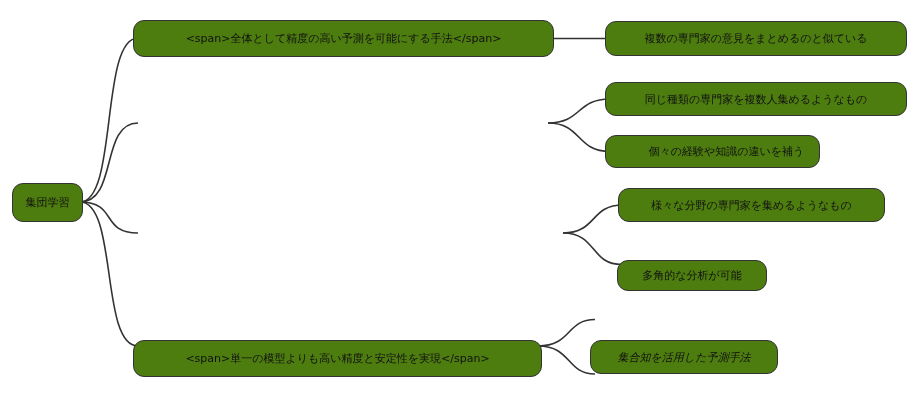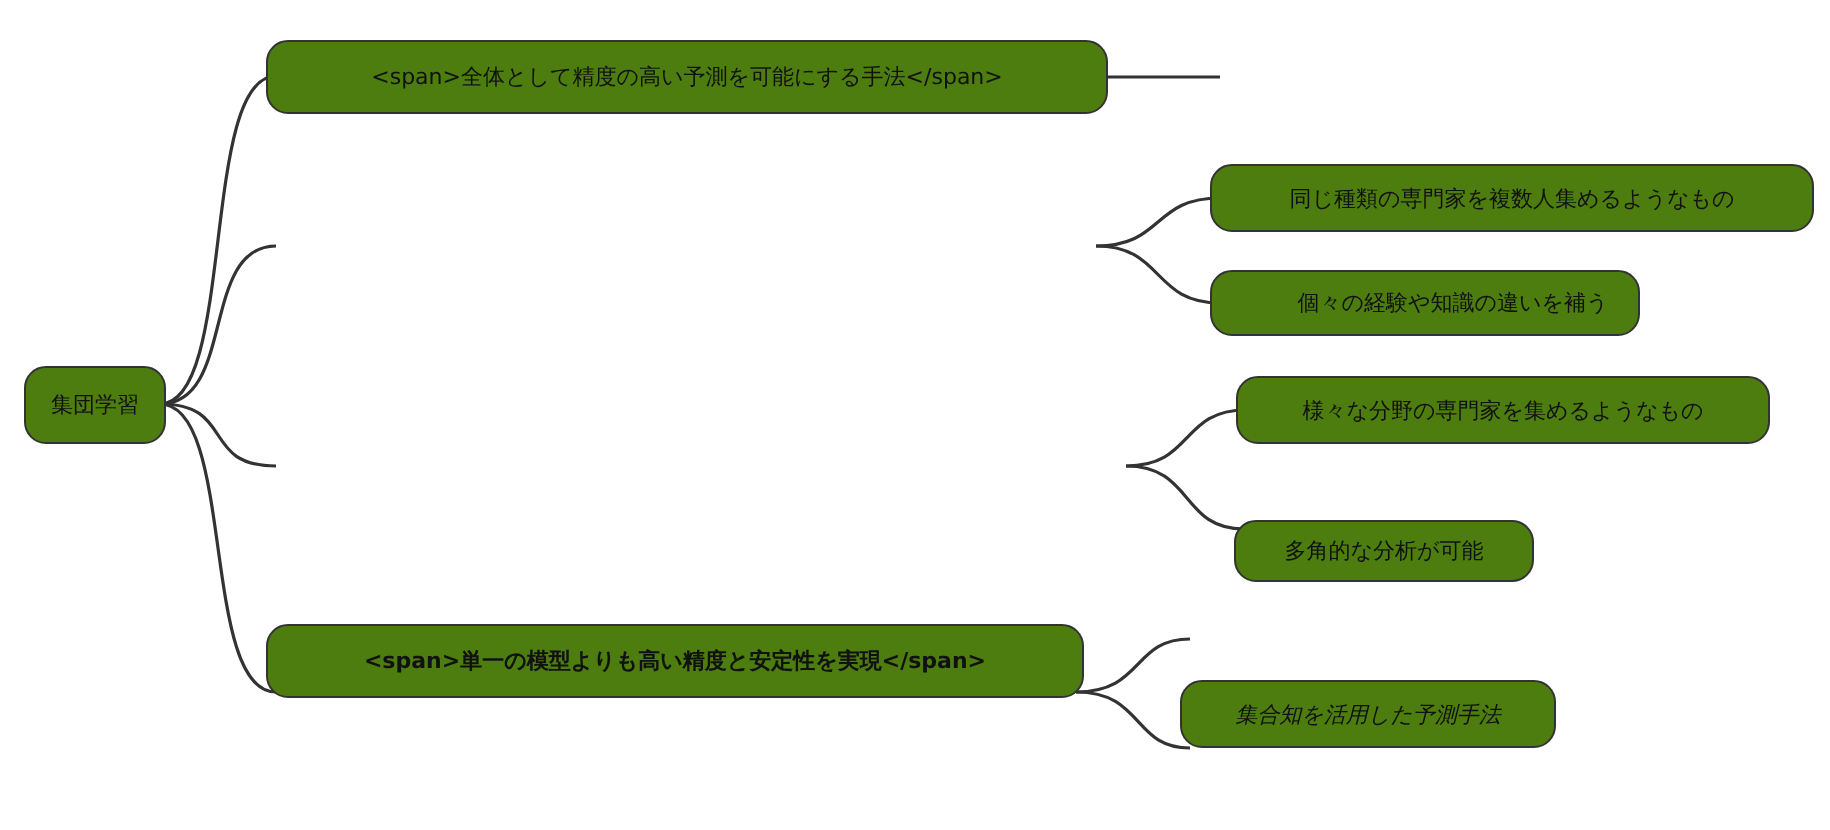--- a/index.html
+++ b/index.html
@@ -57,29 +57,30 @@
     <path d="M 563 233 C 597 233, 590 205, 623 205"></path>
     <path d="M 563 233 C 597 233, 590 264.5, 622 264.5"></path>
     <path d="M 538 346 C 572 346, 566 319.5, 595 319.5"></path>
     <path d="M 538 346 C 572 346, 566 374, 595 374"></path>
   </svg>
 
   <div class="node" style="left:12px; top:183px; width:71px; height:39px;">集団学習</div>
 
   <div class="node" style="left:133px; top:20px; width:421px; height:37px;">&lt;span&gt;全体として精度の高い予測を可能にする手法&lt;/span&gt;</div>
 
+  <div class="node" style="left:605px; top:21px; width:302px; height:35px;">複数の専門家の意見をまとめるのと似ている</div>
 
 
   <div class="node" style="left:605px; top:82px; width:302px; height:34px;">同じ種類の専門家を複数人集めるようなもの</div>
 
   <div class="node" style="left:605px; top:135px; width:215px; height:33px;padding-left:28px;">個々の経験や知識の違いを補う</div>
 
 
   <div class="node" style="left:618px; top:188px; width:267px; height:34px;">様々な分野の専門家を集めるようなもの</div>
 
   <div class="node" style="left:617px; top:260px; width:150px; height:31px;">多角的な分析が可能</div>
 
-  <div class="node" style="left:133px; top:312px; width:409px; height:37px;font-weight:bold;">&lt;span&gt;単一の模型よりも高い精度と安定性を実現&lt;/span&gt;</div>
+  <div class="node" style="left:133px; top:340px; width:409px; height:37px;">&lt;span&gt;単一の模型よりも高い精度と安定性を実現&lt;/span&gt;</div>
 
 
   <div class="node" style="left:590px; top:340px; width:188px; height:34px;font-style:italic;">集合知を活用した予測手法</div>
 
 </div>
 
 </body></html>

